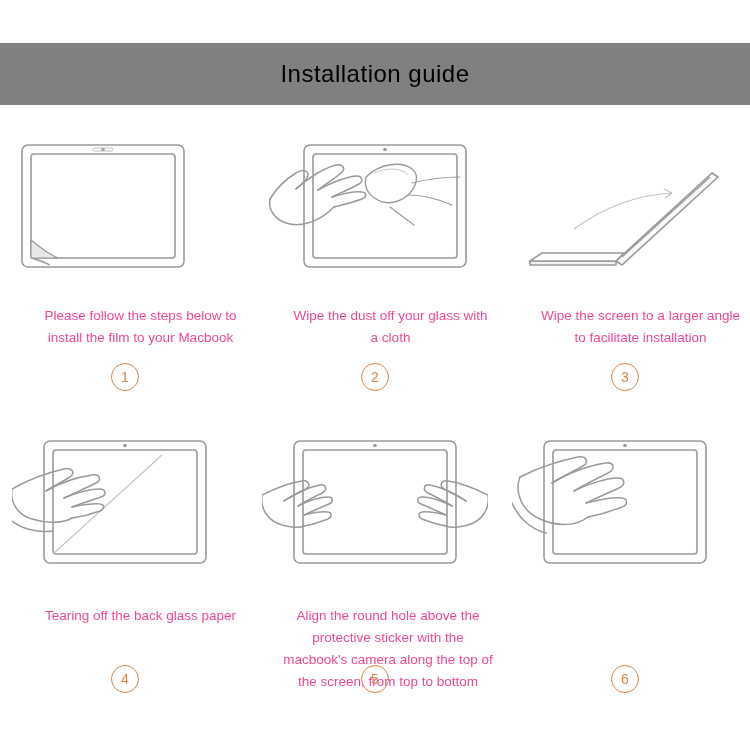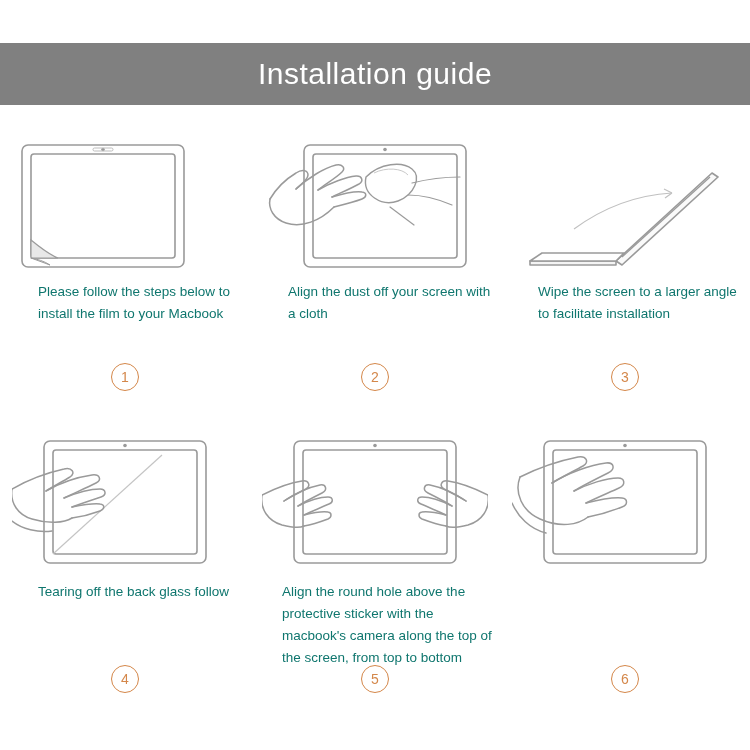--- a/index.html
+++ b/index.html
@@ -25,22 +25,22 @@
     left: 0;
     top: 43px;
     width: 750px;
     height: 62px;
     background: #808080;
     display: flex;
     align-items: center;
     justify-content: center;
   }
   .header-title {
-    color: #ffffff;
-    font-size: 30px;
+    color: #000000;
+    font-size: 24px;
     font-weight: 400;
     letter-spacing: 0.5px;
     font-family: "Liberation Sans", sans-serif;
   }
 
   
   .grid {
     position: absolute;
     left: 0;
     top: 105px;
@@ -56,26 +56,27 @@
     padding: 0 12px;
   }
   .illus {
     position: relative;
     width: 226px;
     height: 140px;
     margin: 32px auto 0 auto;
   }
   .illus svg { display: block; }
   .caption {
-    margin: 4px 0 0 26px;
+    margin: 28px 0 0 26px;
     width: 205px;
     font-size: 13.5px;
     line-height: 1.62;
-    color: #0f766e;
-    font-family: "Liberation Sans", sans-serif;
+    color: #ec4899;
+    font-family: "Liberation Sans", sans-serif;
+    text-align: center;
   }
   .cell.wide .caption { width: 212px; margin-left: 20px; }
   .numwrap {
     position: absolute;
     left: 0;
     width: 250px;
     text-align: center;
   }
   .num-circle {
     display: inline-block;
@@ -144,21 +145,21 @@
             <path d="M8 62 C6 72 12 82 24 86 C40 91 58 84 72 70"></path>
           </g>
 
           <g stroke="#9a9a9a" stroke-width="1.2" fill="none" stroke-linecap="round">
             <path d="M150 46 C166 42 182 40 198 40"></path>
             <path d="M146 58 C160 58 176 62 190 68"></path>
             <path d="M128 70 C136 76 144 82 152 88"></path>
           </g>
         </svg>
       </div>
-      <div class="caption">Align the dust off your screen with a cloth</div>
+      <div class="caption">Wipe the dust off your glass with a cloth</div>
       <div class="numwrap" style="top:258px">
         <span class="num-circle">2</span>
       </div>
     </div>
 
     <div class="cell r1">
       <div class="illus">
         <svg width="226" height="140" viewBox="0 0 226 140" xmlns="http://www.w3.org/2000/svg">
           <g fill="none" stroke="#9a9a9a" stroke-width="1.6" stroke-linejoin="round">
 
@@ -195,21 +196,21 @@
           <g fill="none" stroke="#9a9a9a" stroke-width="1.5" stroke-linecap="round">
             <path d="M0 52 C14 44 34 36 52 32 C60 30 64 36 58 40 C50 45 40 50 34 54"></path>
             <path d="M34 54 C48 46 66 40 80 38 C88 37 90 43 84 46 C74 51 60 57 52 61"></path>
             <path d="M52 61 C64 56 78 52 88 52 C94 52 95 58 89 60 C80 63 68 67 60 70"></path>
             <path d="M60 70 C70 68 80 66 88 67 C93 67.5 93 72 88 74 C80 77 68 80 60 81"></path>
             <path d="M0 52 C-2 66 6 78 20 82 C36 87 52 86 60 81"></path>
             <path d="M0 84 C10 92 26 96 40 94"></path>
           </g>
         </svg>
       </div>
-      <div class="caption">Tearing off the back glass follow</div>
+      <div class="caption">Tearing off the back glass paper</div>
       <div class="numwrap" style="top:260px">
         <span class="num-circle">4</span>
       </div>
     </div>
 
     <div class="cell r2 wide">
       <div class="illus">
         <svg width="226" height="140" viewBox="0 0 226 140" xmlns="http://www.w3.org/2000/svg">
           <g fill="none" stroke="#9a9a9a" stroke-width="1.6">
             <rect x="32" y="4" width="162" height="122" rx="6"></rect>

